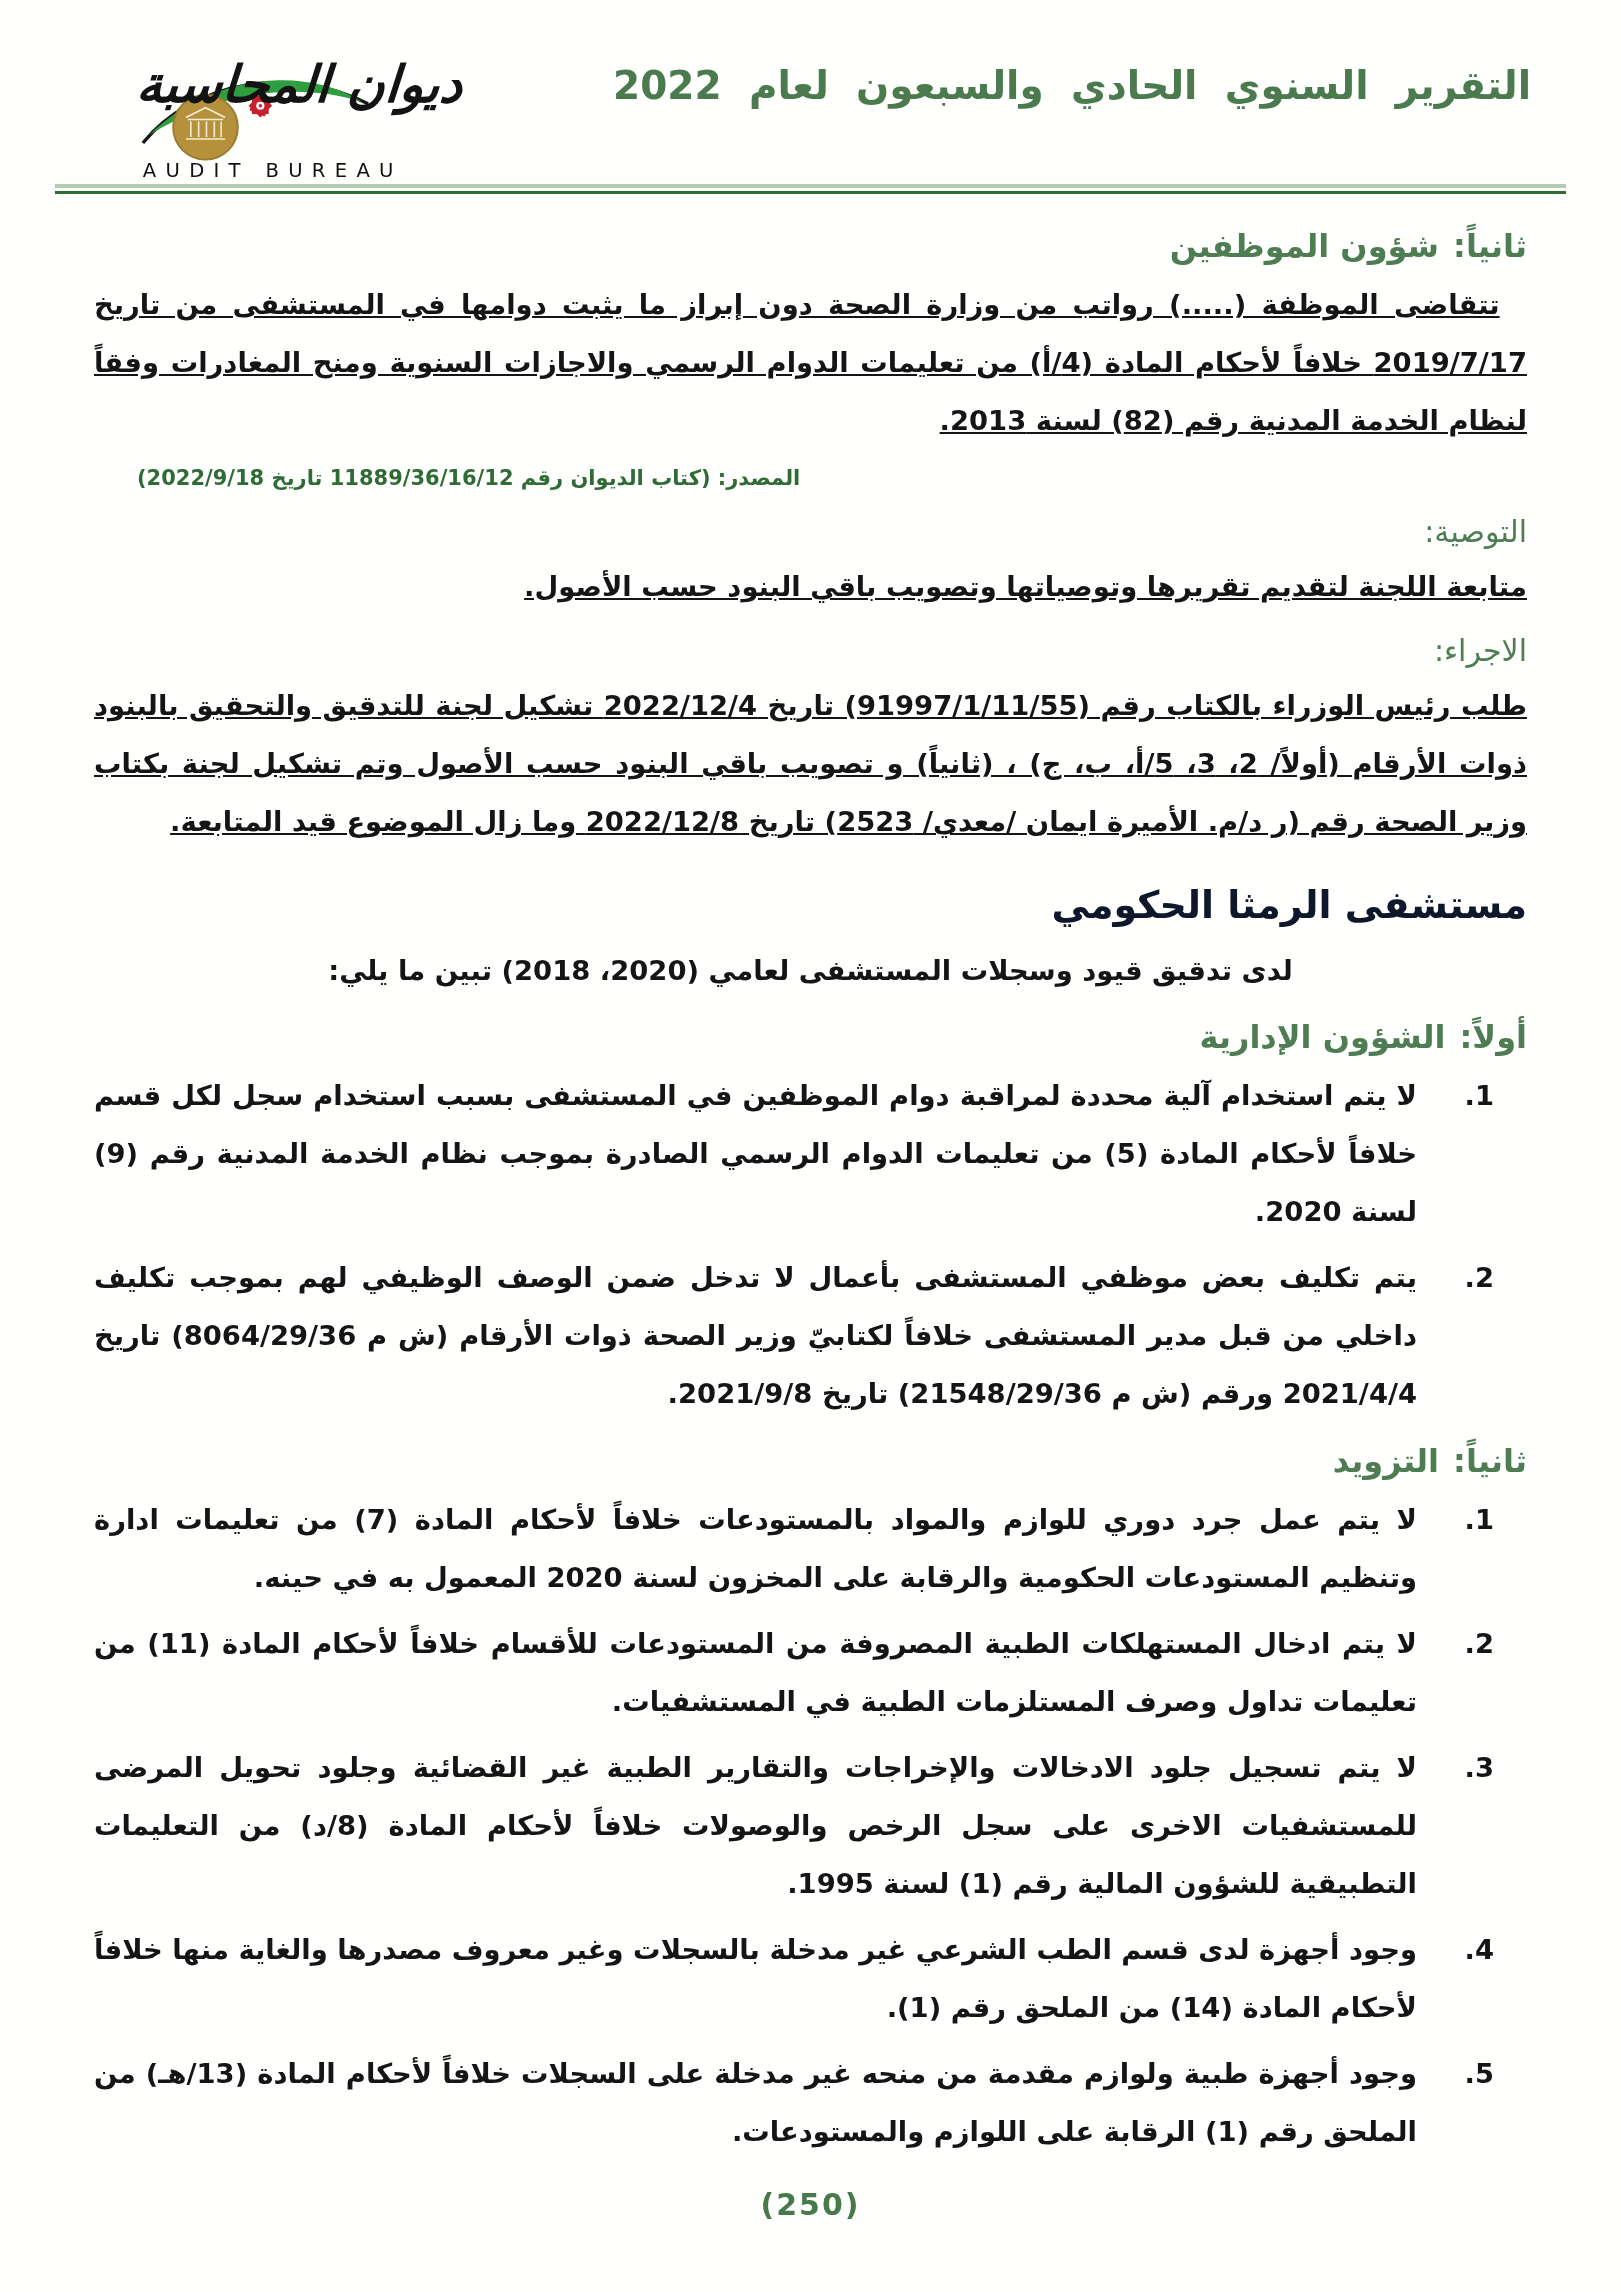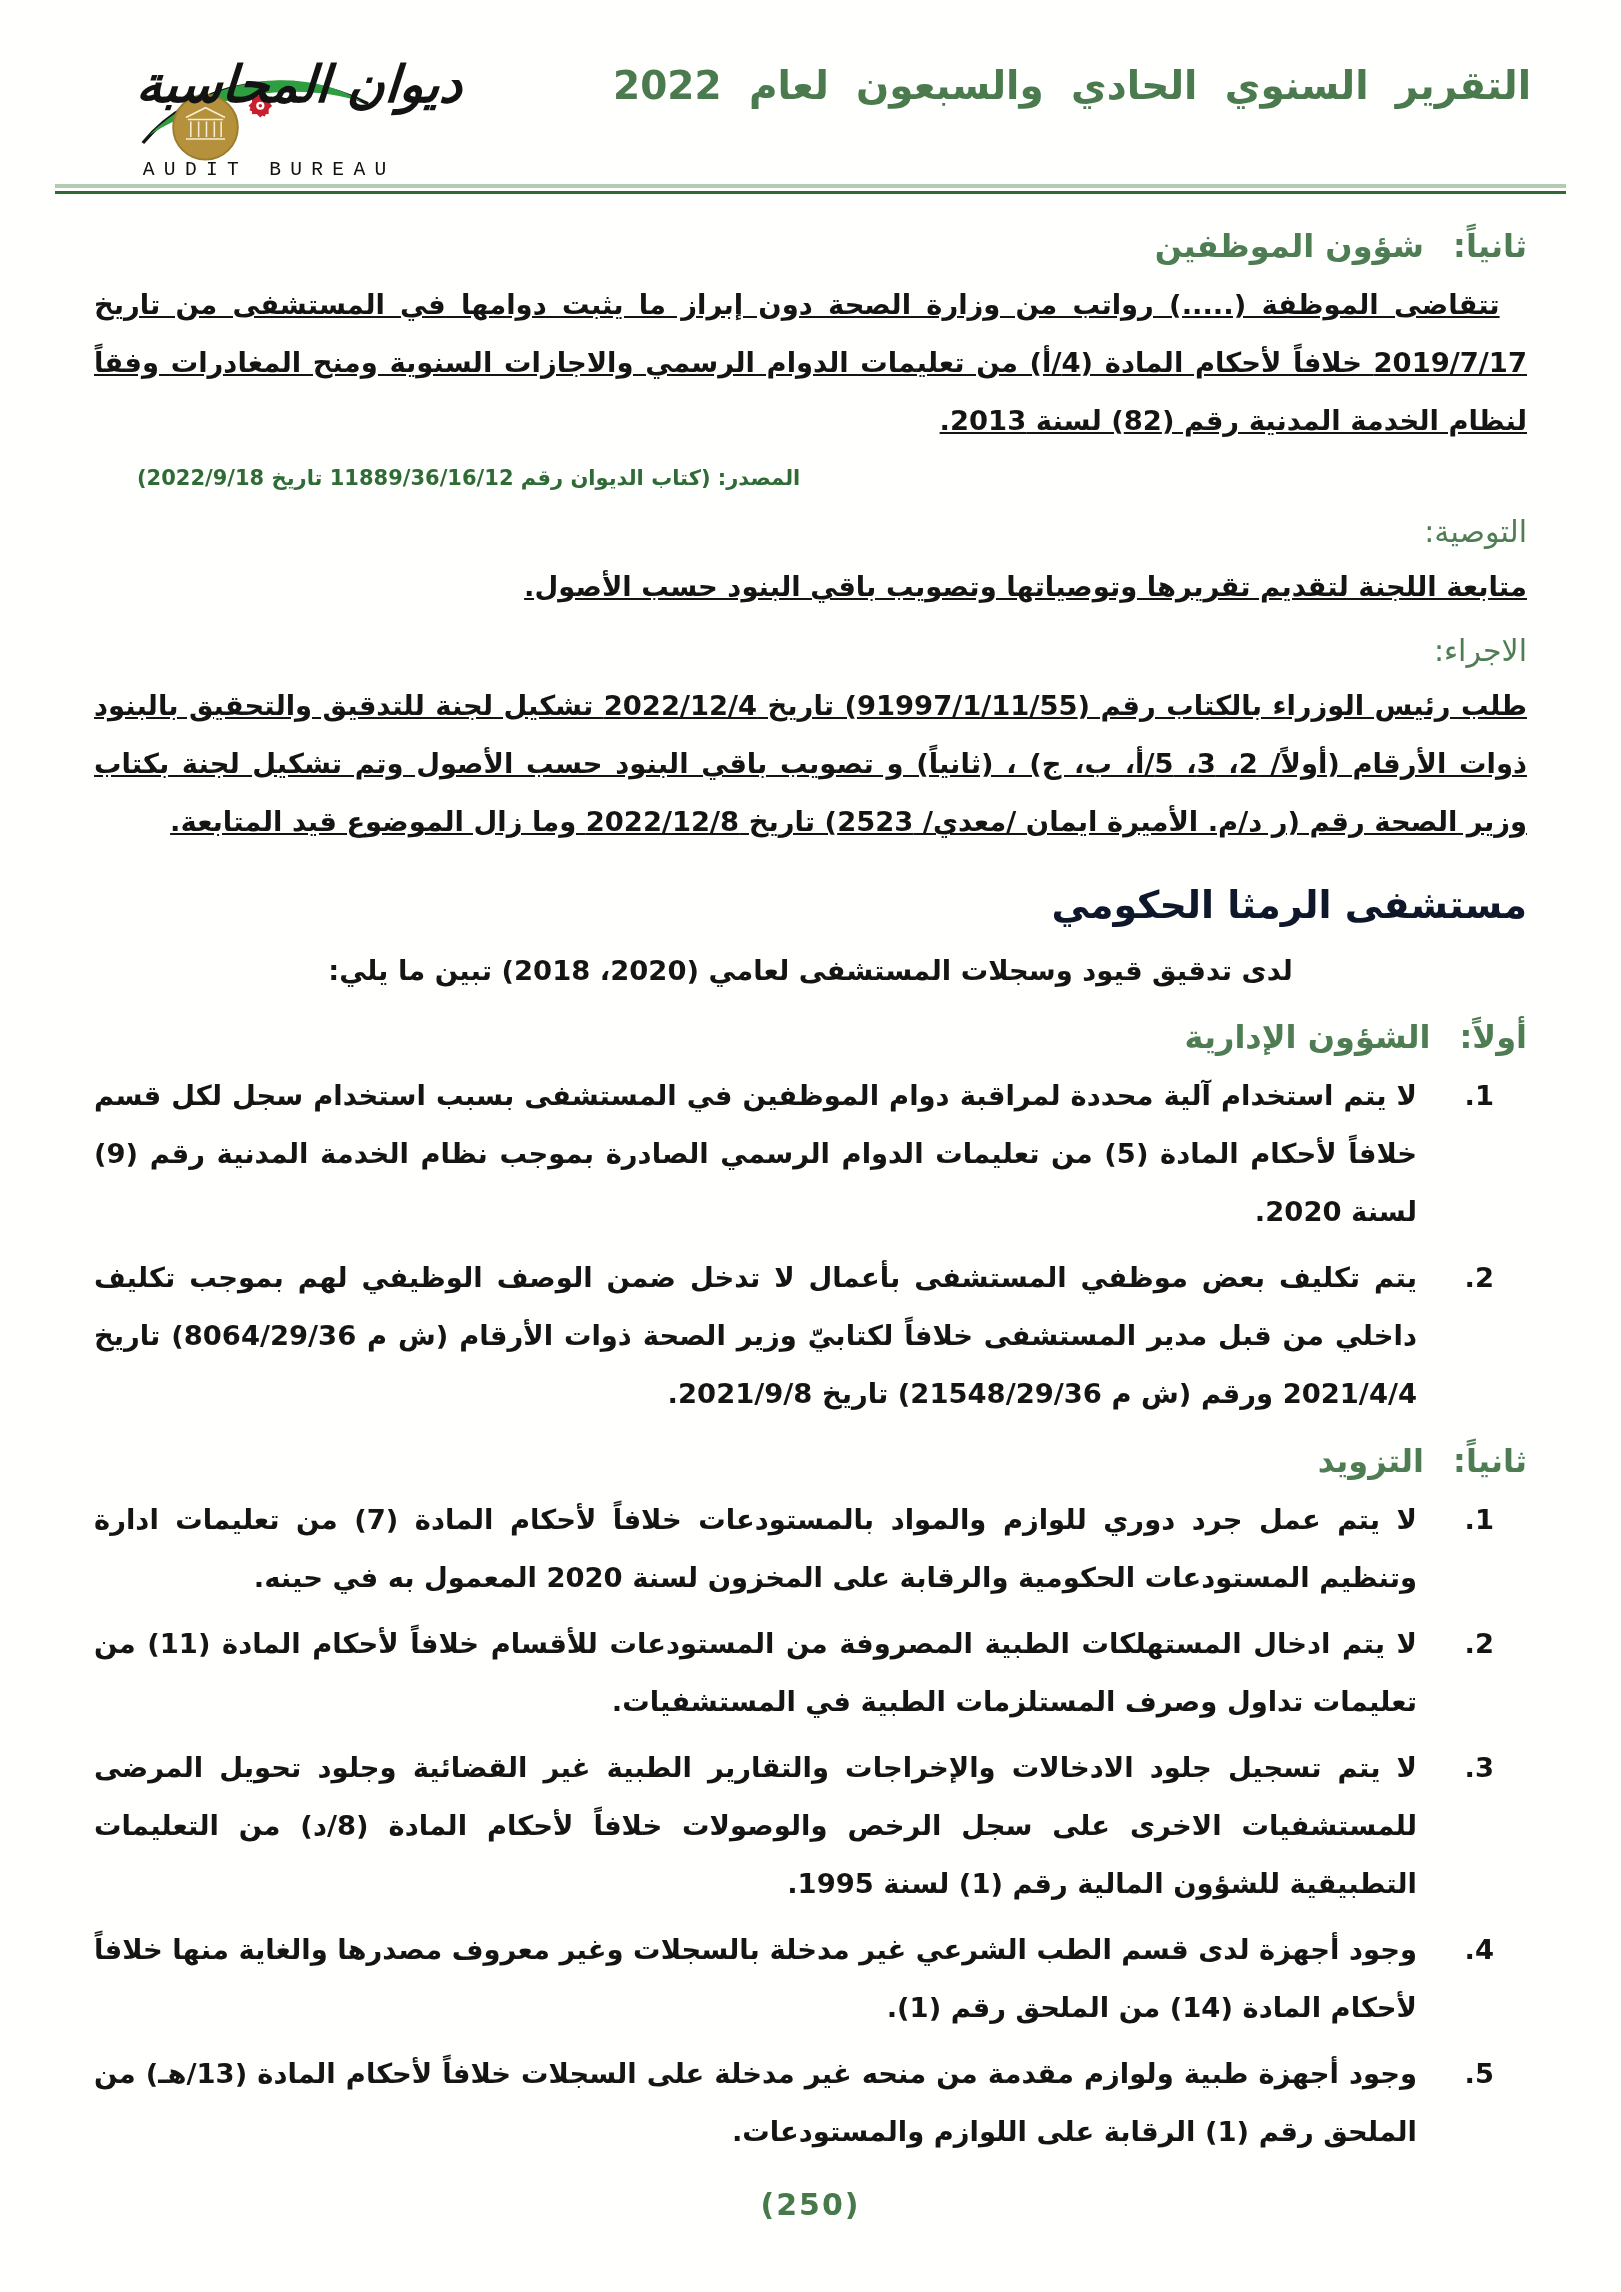--- a/index.html
+++ b/index.html
@@ -13,37 +13,37 @@
   .header { position:absolute; top:0; left:0; right:0; height:196px; }
   .logo { position:absolute; left:135px; top:43px; width:329px; height:149px; direction:ltr; }
   .logo svg { position:absolute; top:0; left:0; }
   .logo-arabic {
     position:absolute; top:11.8px; left:0; width:100%; text-align:center;
     font-size:51px; font-weight:bold; color:#131313; direction:rtl;
     font-style:italic; transform:skewX(-4deg); pointer-events:none;
   }
   .logo-en {
     position:absolute; top:116px; left:7.8px; font-size:19.6px; color:#111;
-    letter-spacing:9.3px; white-space:nowrap; font-weight:500;font-family:Liberation Mono, monospace;
+    letter-spacing:9.3px; white-space:nowrap; font-weight:500;
   }
   .doc-title {
     position:absolute; top:63px; right:90px; color:#4a7a4e;
     font-size:39px; font-weight:bold; white-space:nowrap; word-spacing:13.7px;
   }
   .sep { position:absolute; top:184px; left:55px; right:55px; height:10.8px; }
   .sep-light { position:absolute; top:0; left:0; right:0; height:3.9px; background:#b2ccb2; }
   .sep-dark  { position:absolute; top:6.9px; left:0; right:0; height:2.9px; background:#2d6a34; }
 
   
   .content {
     position:absolute; top:208px; right:94px; left:94px;
     font-size:27.4px; font-weight:bold; line-height:2.12; color:#151515;
   }
   .h-green { color:#4e7d53; font-size:32px; font-weight:bold; margin:13.7px 0 5.9px; line-height:1.5; }
-  .h-green .term { margin-left:29px; }
+  .h-green .term { margin-left:14px; }
   .h-green .term.wide { }
   .section-title { color:#0f172a; font-size:38px; font-weight:bold; margin:25.5px 0 7.8px; line-height:1.5; }
   .label-green { color:#4e7d53; font-size:30px; font-weight:normal; margin:11.8px 0 3.9px; line-height:1.5; }
   .para { text-align:justify; margin:0 0 9.8px;text-decoration:underline; }
   .para.first-indent { text-indent:27.4px; }
   .source {
     color:#2f6b35; font-size:21px; font-weight:bold;
     text-align:left; padding-left:43px; margin:3.9px 0 9.8px; line-height:1.8;
   }
   .intro-line { text-align:center; margin:0 0 3.9px; }

